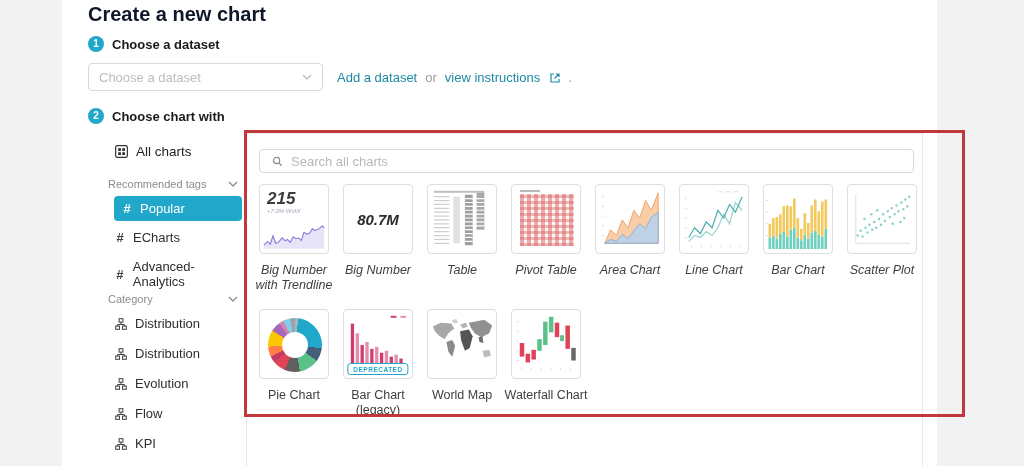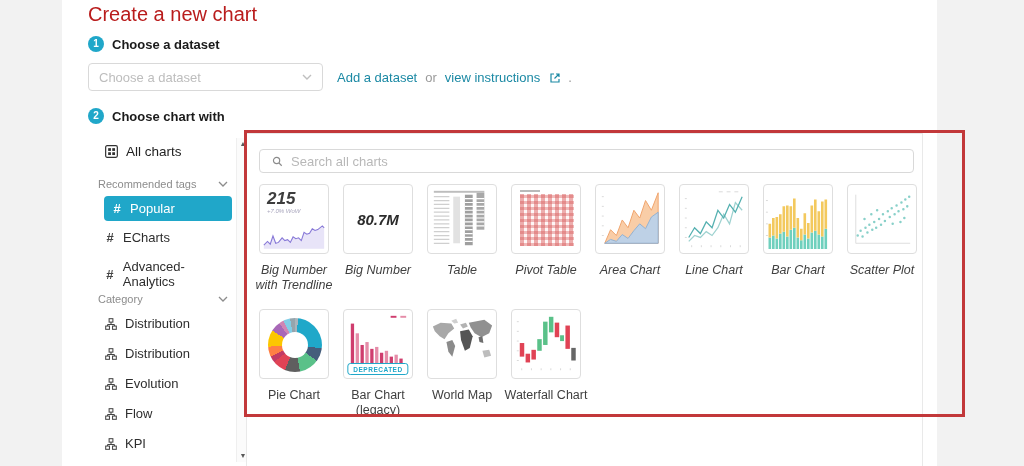--- a/index.html
+++ b/index.html
@@ -1,36 +1,36 @@
 <!DOCTYPE html>
 <html><head>
 <meta charset="utf-8">
 <style>
   html,body{margin:0;padding:0;}
   .canvas{position:relative;width:1024px;height:466px;background:#f2f2f2;overflow:hidden;
           font-family:"Liberation Sans","DejaVu Sans",sans-serif;-webkit-font-smoothing:antialiased;}
   .page{position:absolute;left:62px;top:0;width:875px;height:466px;background:#ffffff;}
 
-  .title{position:absolute;left:26px;top:3px;font-size:20px;font-weight:400;color:#b91c1c;}
+  .title{position:absolute;left:26px;top:3px;font-size:20px;font-weight:700;color:#0f172a;}
 
   .step-row{position:absolute;display:flex;align-items:center;gap:8px;}
   .step-badge{width:16px;height:16px;border-radius:50%;background:#20A7C9;color:#fff;
               font-size:10px;font-weight:700;line-height:16px;text-align:center;flex:0 0 16px;}
   .step-label{font-size:13px;font-weight:700;color:#1a1a1a;}
 
   .dataset-select{position:absolute;left:26px;top:63px;width:235px;height:28px;box-sizing:border-box;
                   border:1px solid #d9d9d9;border-radius:4px;background:#fff;display:flex;
                   align-items:center;justify-content:space-between;padding:0 10px;cursor:pointer;}
   .dataset-select .ph{font-size:13px;color:#bdbdbd;}
   .links-row{position:absolute;left:275px;top:70px;font-size:13px;color:#9a9a9a;display:flex;align-items:center;gap:8px;}
   .links-row a{color:#1b89a4;text-decoration:none;}
   .ext-icon{display:inline-block;margin-left:2px;}
 
   
-  .sidebar{position:absolute;left:34px;top:137px;width:152px;height:329px;}
+  .sidebar{position:absolute;left:44px;top:137px;width:152px;height:329px;}
   .side-row{position:absolute;left:0;display:flex;align-items:center;gap:8px;width:138px;box-sizing:border-box;cursor:pointer;}
   .side-row .txt{font-size:13px;color:#2e2e2e;}
   .all-charts{top:7px;padding-left:9px;}
   .all-charts .txt{font-size:13.5px;color:#222;}
   .section-head{justify-content:space-between;padding:0 6px 0 2px;cursor:pointer;align-items:center;}
   .section-head .txt{font-size:11px;color:#8c8c8c;}
   .hash{font-size:13px;font-weight:700;color:#444;width:10px;text-align:center;}
   .pill{position:absolute;left:8px;top:59px;width:128px;height:25px;background:#20A7C9;border-radius:4px;
         display:flex;align-items:center;gap:8px;padding-left:8px;box-sizing:border-box;cursor:pointer;}
   .pill .hash{color:#fff;}

